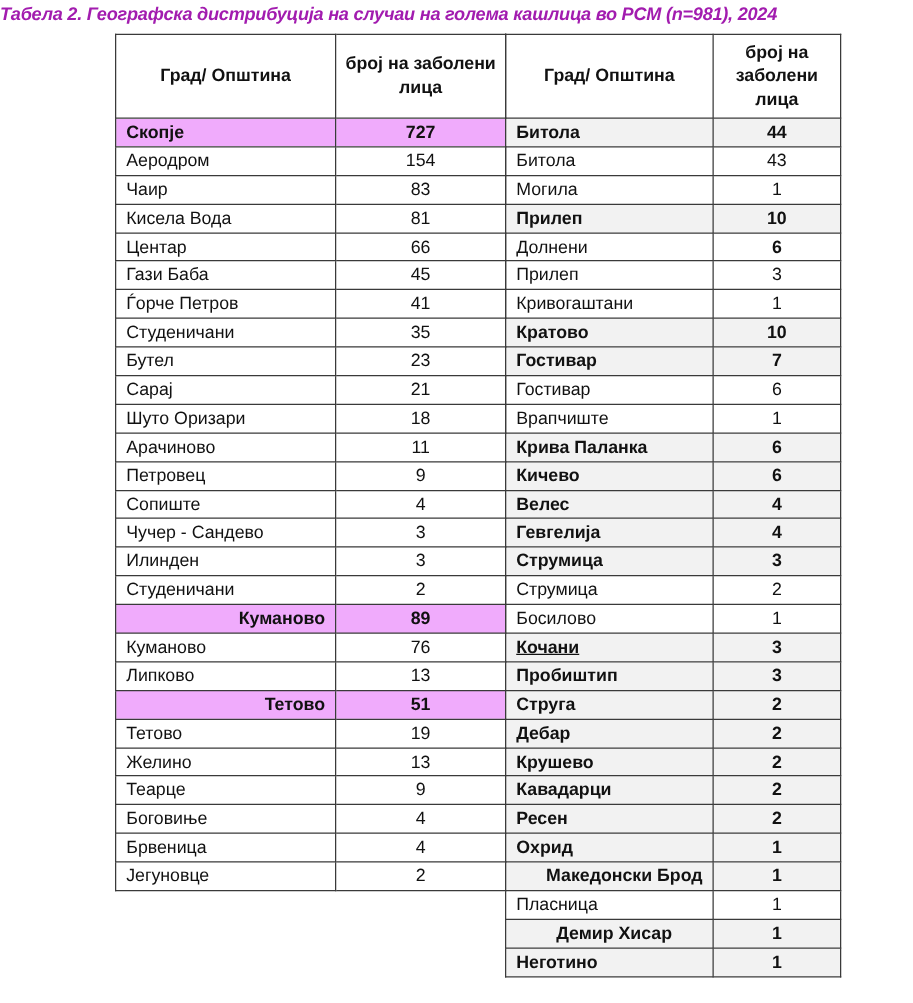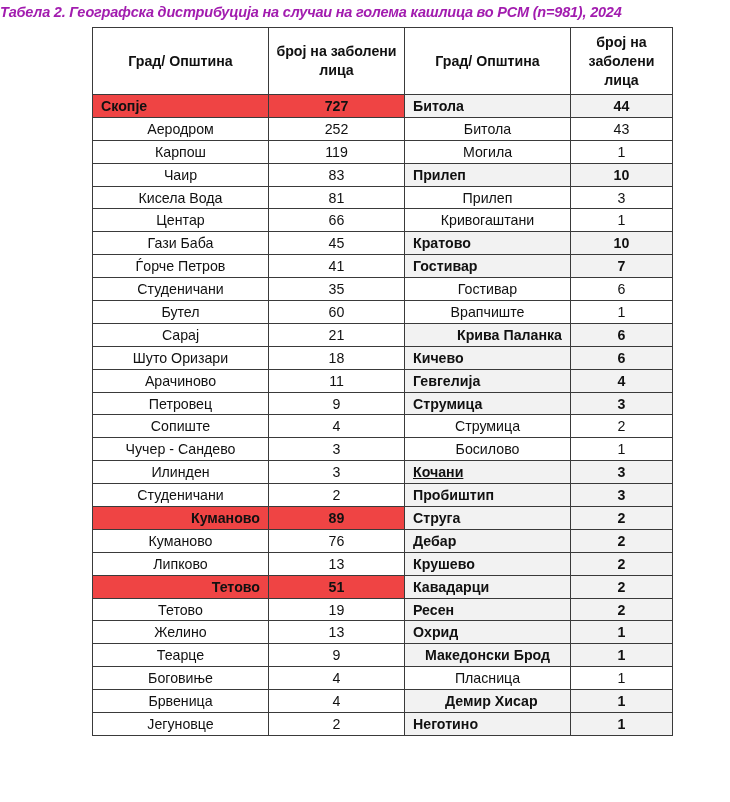--- a/index.html
+++ b/index.html
@@ -8,23 +8,23 @@
   .title { position: absolute; left: 0; top: 4px; width: 722px;
            font-family: "Liberation Sans", sans-serif; font-weight: bold; font-style: italic;
            font-size: 14.5px; letter-spacing: -0.2px; white-space: nowrap; color: #a21caf; }
   table { position: absolute; border-collapse: collapse; table-layout: fixed;
           font-family: "Liberation Sans", sans-serif; font-size: 14.2px; }
   td, th { border: 1.3px solid #3a3a3a; padding: 0 8px; height: 21.9px; line-height: 20px;
            white-space: nowrap; overflow: hidden; }
   th { font-weight: bold; text-align: center; font-size: 14.2px; line-height: 19px; height: 66px; padding: 0 6px; }
   #tbl-left { left: 92px; top: 27px; }
   #tbl-right { left: 404px; top: 27px; }
-  td.name { text-align: center; }
+  td.name { text-align: left; }
   td.num { text-align: center; }
-  tr.group td { background: #ef4444; font-weight: bold; }
+  tr.group td { background: #f0abfc; font-weight: bold; }
   tr.group.right-side td { background: #f2f2f2; }
   td.bold { font-weight: bold; }
 </style>
 </head>
 <body>
 
 <div class="title">Табела 2. Географска дистрибуција на случаи на голема кашлица во РСМ (n=981), 2024</div>
 
 <table id="tbl-left">
   <colgroup>
@@ -37,25 +37,21 @@
       <th style="white-space:normal;">број на заболени лица</th>
     </tr>
   </thead>
   <tbody id="left-body">
       <tr class="group">
         <td class="name" style="text-align: left;">Скопје</td>
         <td class="num">727</td>
       </tr>
       <tr>
         <td class="name">Аеродром</td>
-        <td class="num">252</td>
-      </tr>
-      <tr>
-        <td class="name">Карпош</td>
-        <td class="num">119</td>
+        <td class="num">154</td>
       </tr>
       <tr>
         <td class="name">Чаир</td>
         <td class="num">83</td>
       </tr>
       <tr>
         <td class="name">Кисела Вода</td>
         <td class="num">81</td>
       </tr>
       <tr>
@@ -69,21 +65,21 @@
       <tr>
         <td class="name">Ѓорче Петров</td>
         <td class="num">41</td>
       </tr>
       <tr>
         <td class="name">Студеничани</td>
         <td class="num">35</td>
       </tr>
       <tr>
         <td class="name">Бутел</td>
-        <td class="num">60</td>
+        <td class="num">23</td>
       </tr>
       <tr>
         <td class="name">Сарај</td>
         <td class="num">21</td>
       </tr>
       <tr>
         <td class="name">Шуто Оризари</td>
         <td class="num">18</td>
       </tr>
       <tr>
@@ -175,20 +171,24 @@
       </tr>
       <tr>
         <td class="name">Могила</td>
         <td class="num">1</td>
       </tr>
       <tr class="group right-side">
         <td class="name" style="text-align: left;">Прилеп</td>
         <td class="num">10</td>
       </tr>
       <tr>
+        <td class="name">Долнени</td>
+        <td class="num bold">6</td>
+      </tr>
+      <tr>
         <td class="name">Прилеп</td>
         <td class="num">3</td>
       </tr>
       <tr>
         <td class="name">Кривогаштани</td>
         <td class="num">1</td>
       </tr>
       <tr class="group right-side">
         <td class="name" style="text-align: left;">Кратово</td>
         <td class="num">10</td>
@@ -199,28 +199,32 @@
       </tr>
       <tr>
         <td class="name">Гостивар</td>
         <td class="num">6</td>
       </tr>
       <tr>
         <td class="name">Врапчиште</td>
         <td class="num">1</td>
       </tr>
       <tr class="group right-side">
-        <td class="name" style="text-align: right;">Крива Паланка</td>
+        <td class="name" style="text-align: left;">Крива Паланка</td>
         <td class="num">6</td>
       </tr>
       <tr class="group right-side">
         <td class="name" style="text-align: left;">Кичево</td>
         <td class="num">6</td>
       </tr>
       <tr class="group right-side">
+        <td class="name" style="text-align: left;">Велес</td>
+        <td class="num">4</td>
+      </tr>
+      <tr class="group right-side">
         <td class="name" style="text-align: left;">Гевгелија</td>
         <td class="num">4</td>
       </tr>
       <tr class="group right-side">
         <td class="name" style="text-align: left;">Струмица</td>
         <td class="num">3</td>
       </tr>
       <tr>
         <td class="name">Струмица</td>
         <td class="num">2</td>
@@ -255,21 +259,21 @@
       </tr>
       <tr class="group right-side">
         <td class="name" style="text-align: left;">Ресен</td>
         <td class="num">2</td>
       </tr>
       <tr class="group right-side">
         <td class="name" style="text-align: left;">Охрид</td>
         <td class="num">1</td>
       </tr>
       <tr class="group right-side">
-        <td class="name" style="text-align: center;">Македонски Брод</td>
+        <td class="name" style="text-align: right;">Македонски Брод</td>
         <td class="num">1</td>
       </tr>
       <tr>
         <td class="name">Пласница</td>
         <td class="num">1</td>
       </tr>
       <tr class="group right-side">
         <td class="name" style="text-align: left; padding-left: 40px;">Демир Хисар</td>
         <td class="num">1</td>
       </tr>

